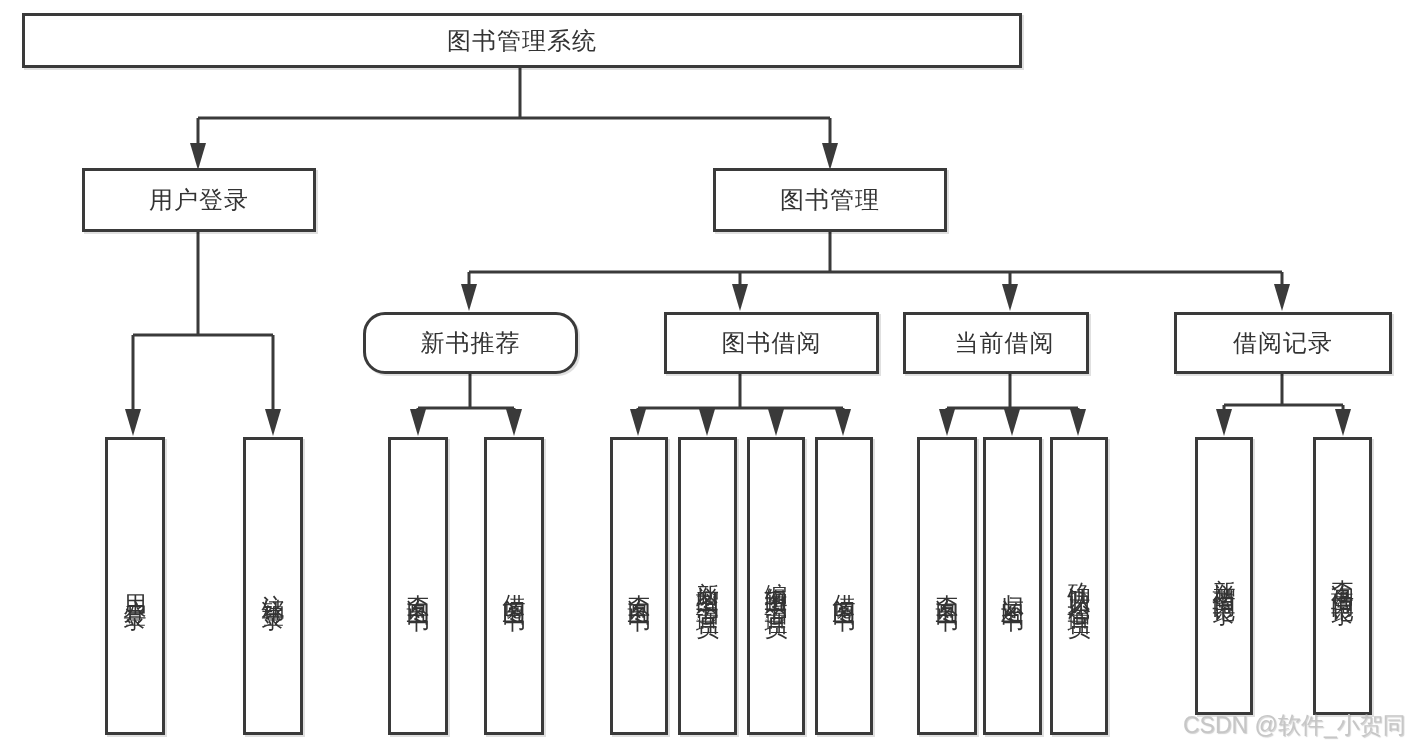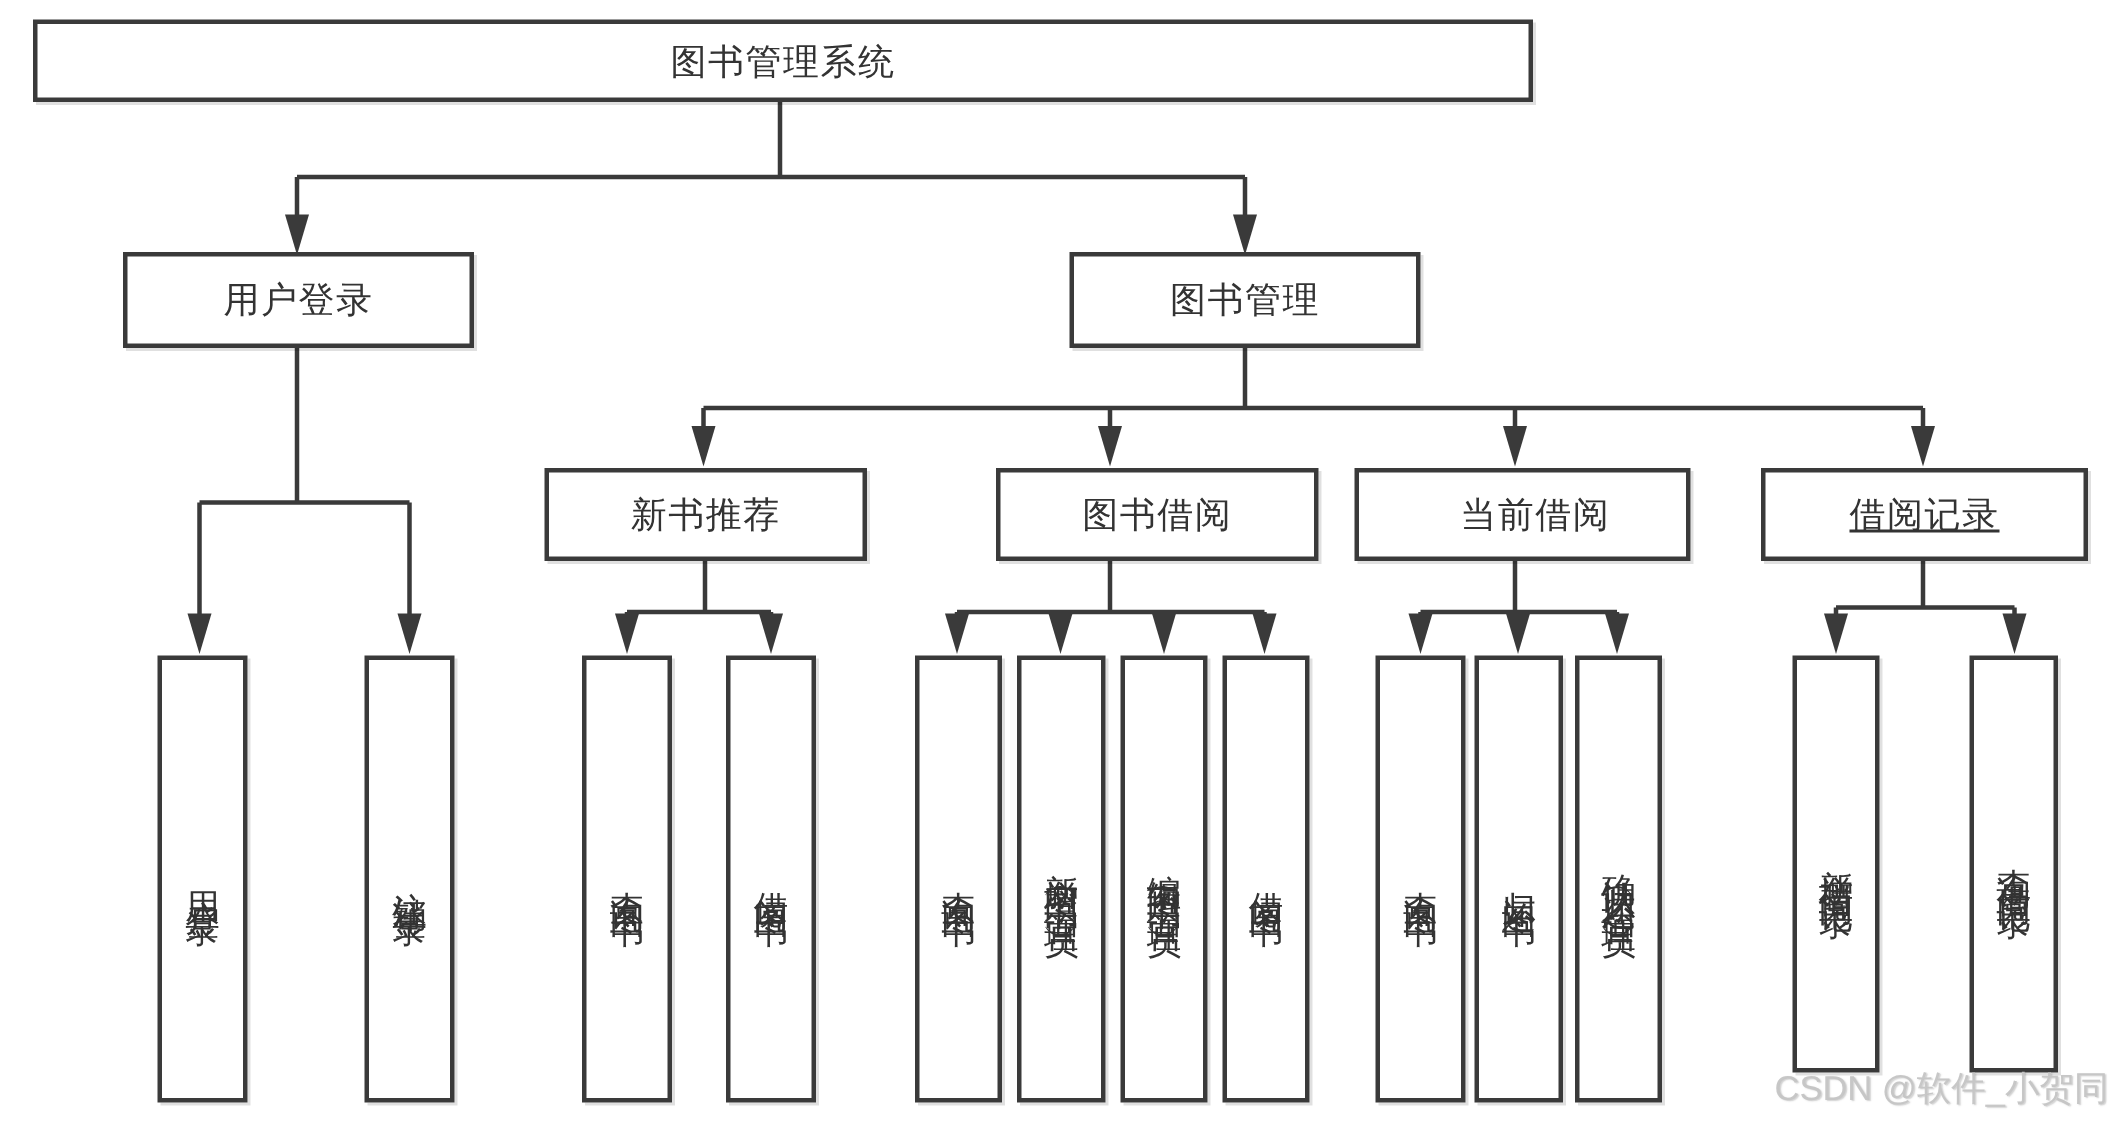--- a/index.html
+++ b/index.html
@@ -89,24 +89,24 @@
       <polygon points="1216,409 1232,409 1224,436"></polygon>
       <polygon points="1335,409 1351,409 1343,436"></polygon>
     </g>
   </svg>
 
   <div class="node" style="left:22px; top:13px; width:1000px; height:55px;">图书管理系统</div>
 
   <div class="node" style="left:82px; top:168px; width:234px; height:64px;">用户登录</div>
   <div class="node" style="left:713px; top:168px; width:234px; height:64px;">图书管理</div>
 
-  <div class="node" style="left:363px; top:312px; width:215px; height:62px;">新书推荐</div>
+  <div class="node" style="left:363px; top:312px; width:215px; height:62px;border-radius:22px;">新书推荐</div>
   <div class="node" style="left:664px; top:312px; width:215px; height:62px;">图书借阅</div>
-  <div class="node" style="left:903px; top:312px; width:224px; height:62px;padding-left:17px;">当前借阅</div>
-  <div class="node" style="left:1174px; top:312px; width:218px; height:62px;text-decoration:underline;">借阅记录</div>
+  <div class="node" style="left:903px; top:312px; width:186px; height:62px;padding-left:17px;">当前借阅</div>
+  <div class="node" style="left:1174px; top:312px; width:218px; height:62px;">借阅记录</div>
 
   <div class="node" style="left:105px; top:437px; width:60px; height:298px;">
     <span class="vtext">用户登录</span>
   </div>
   <div class="node" style="left:243px; top:437px; width:60px; height:298px;">
     <span class="vtext">注销登录</span>
   </div>
 
   <div class="node" style="left:388px; top:437px; width:60px; height:298px;">
     <span class="vtext">查询图书</span>

